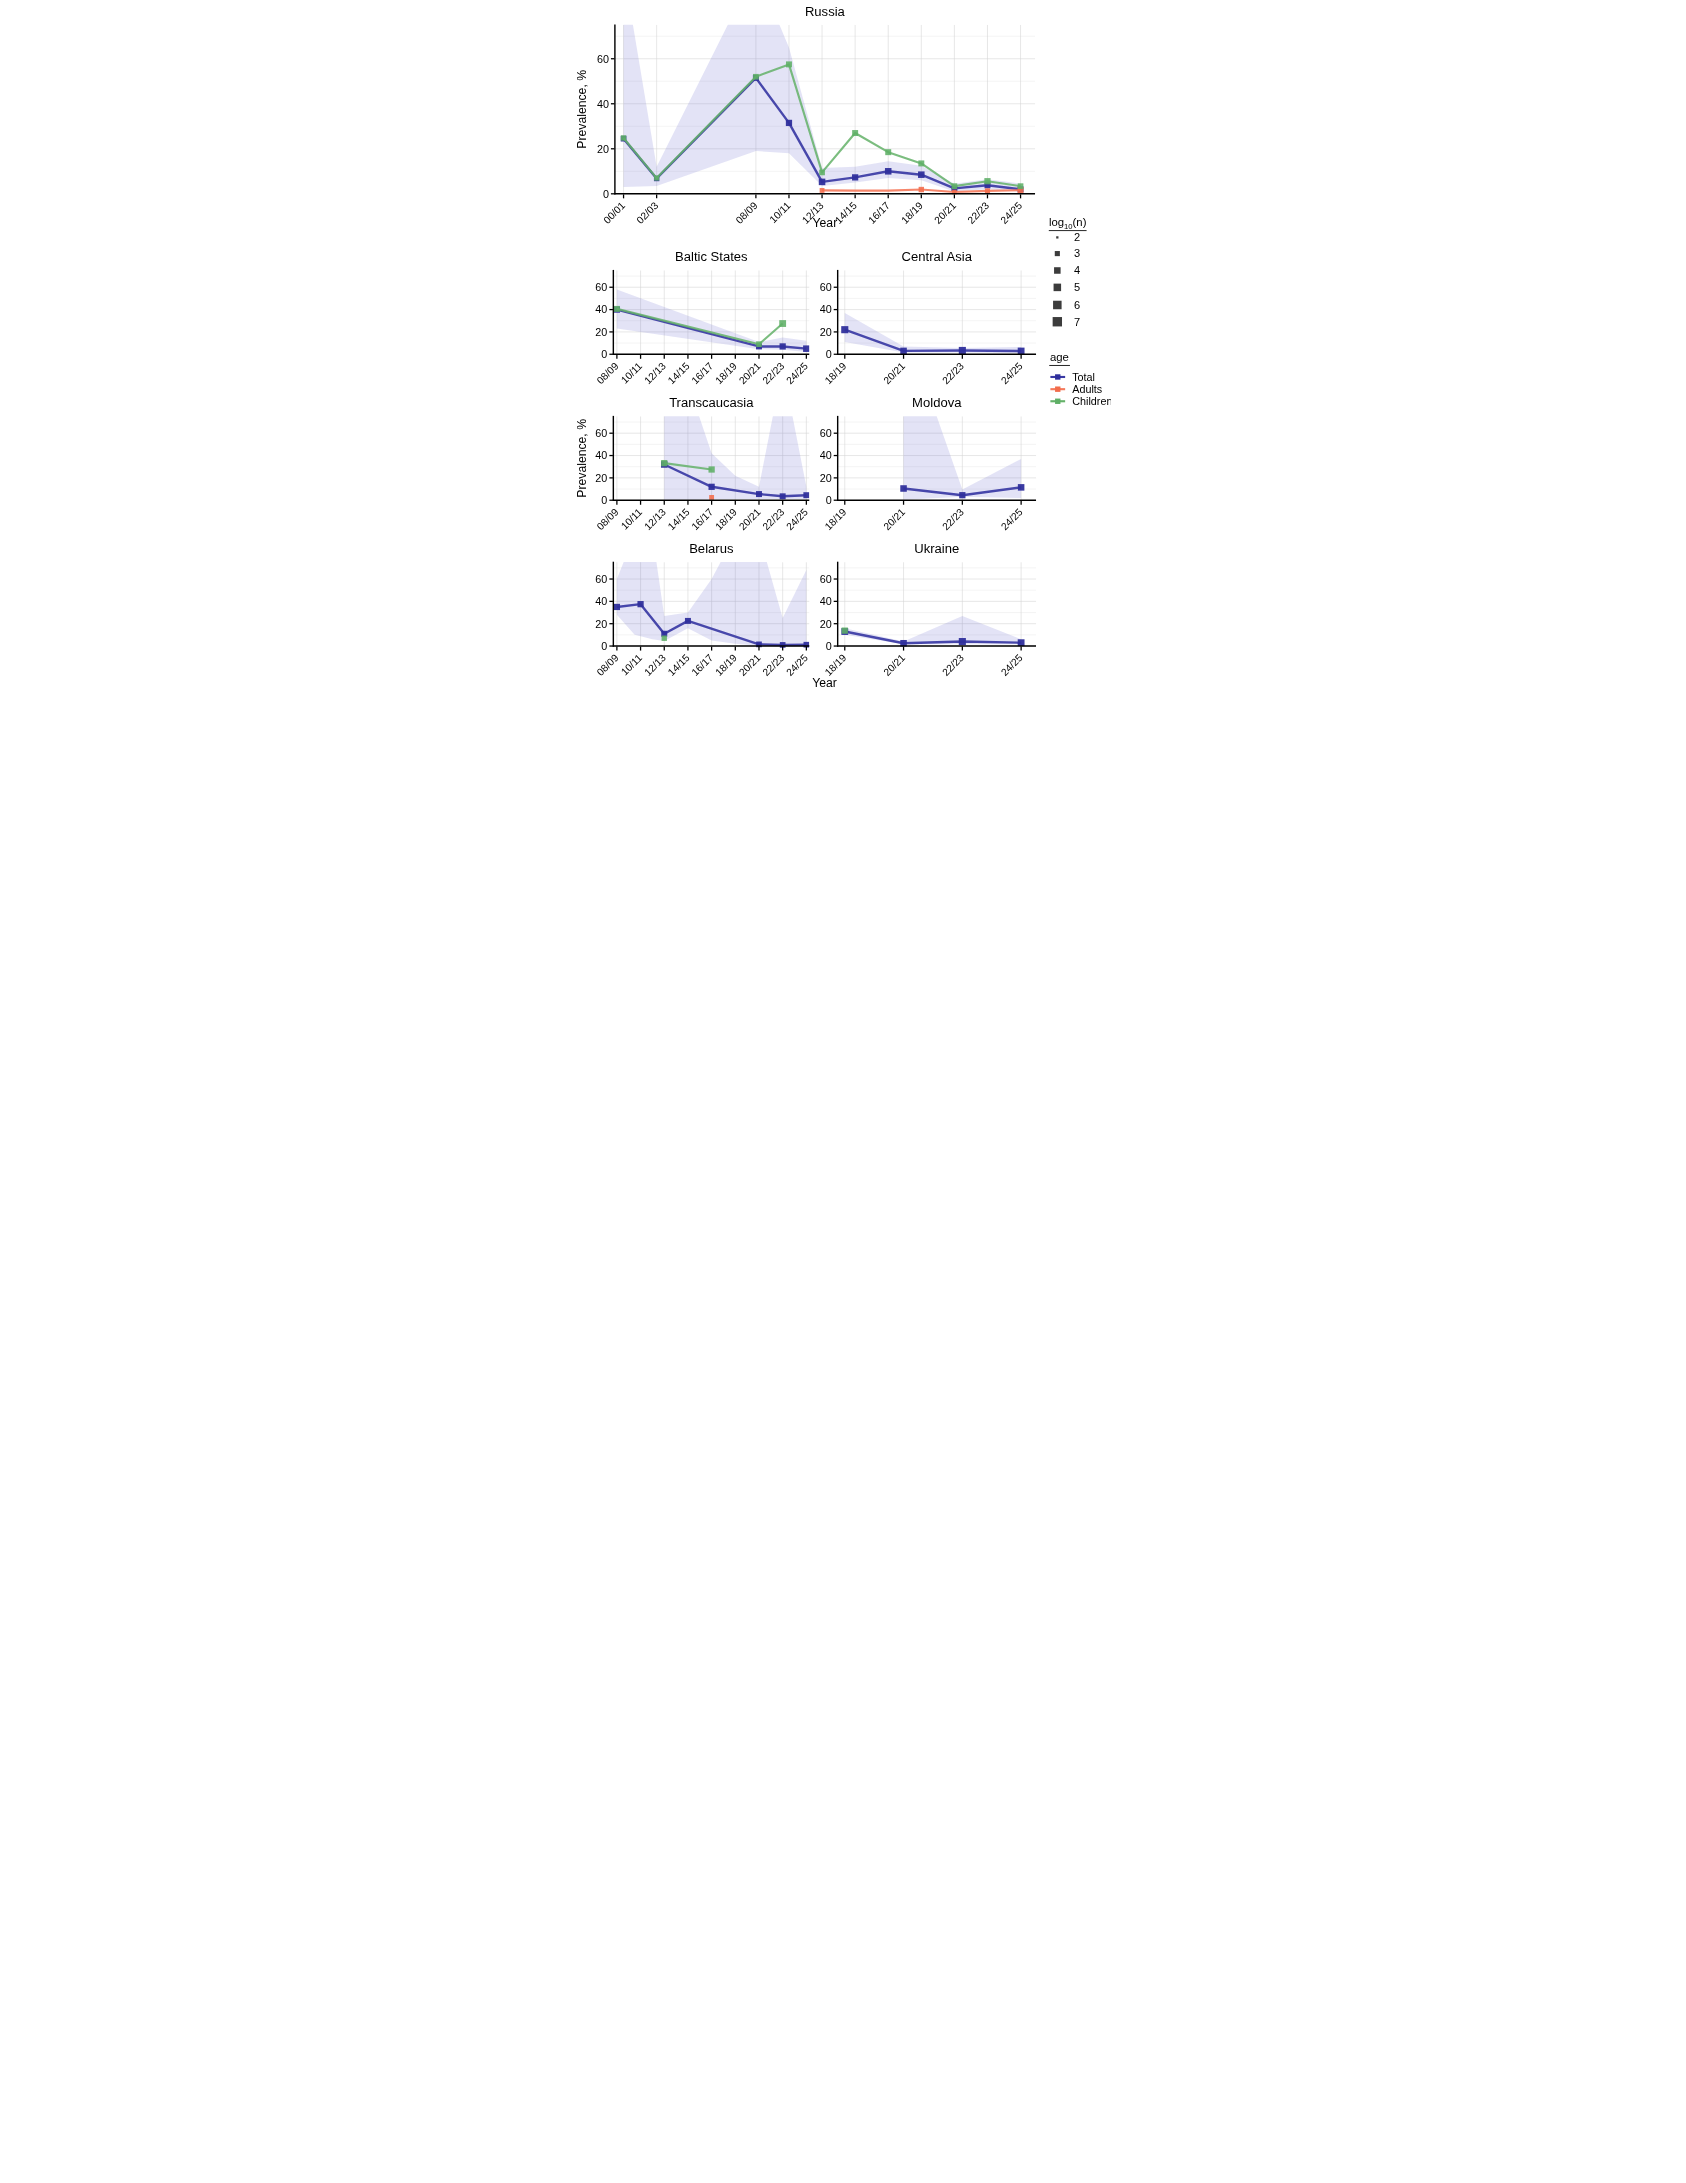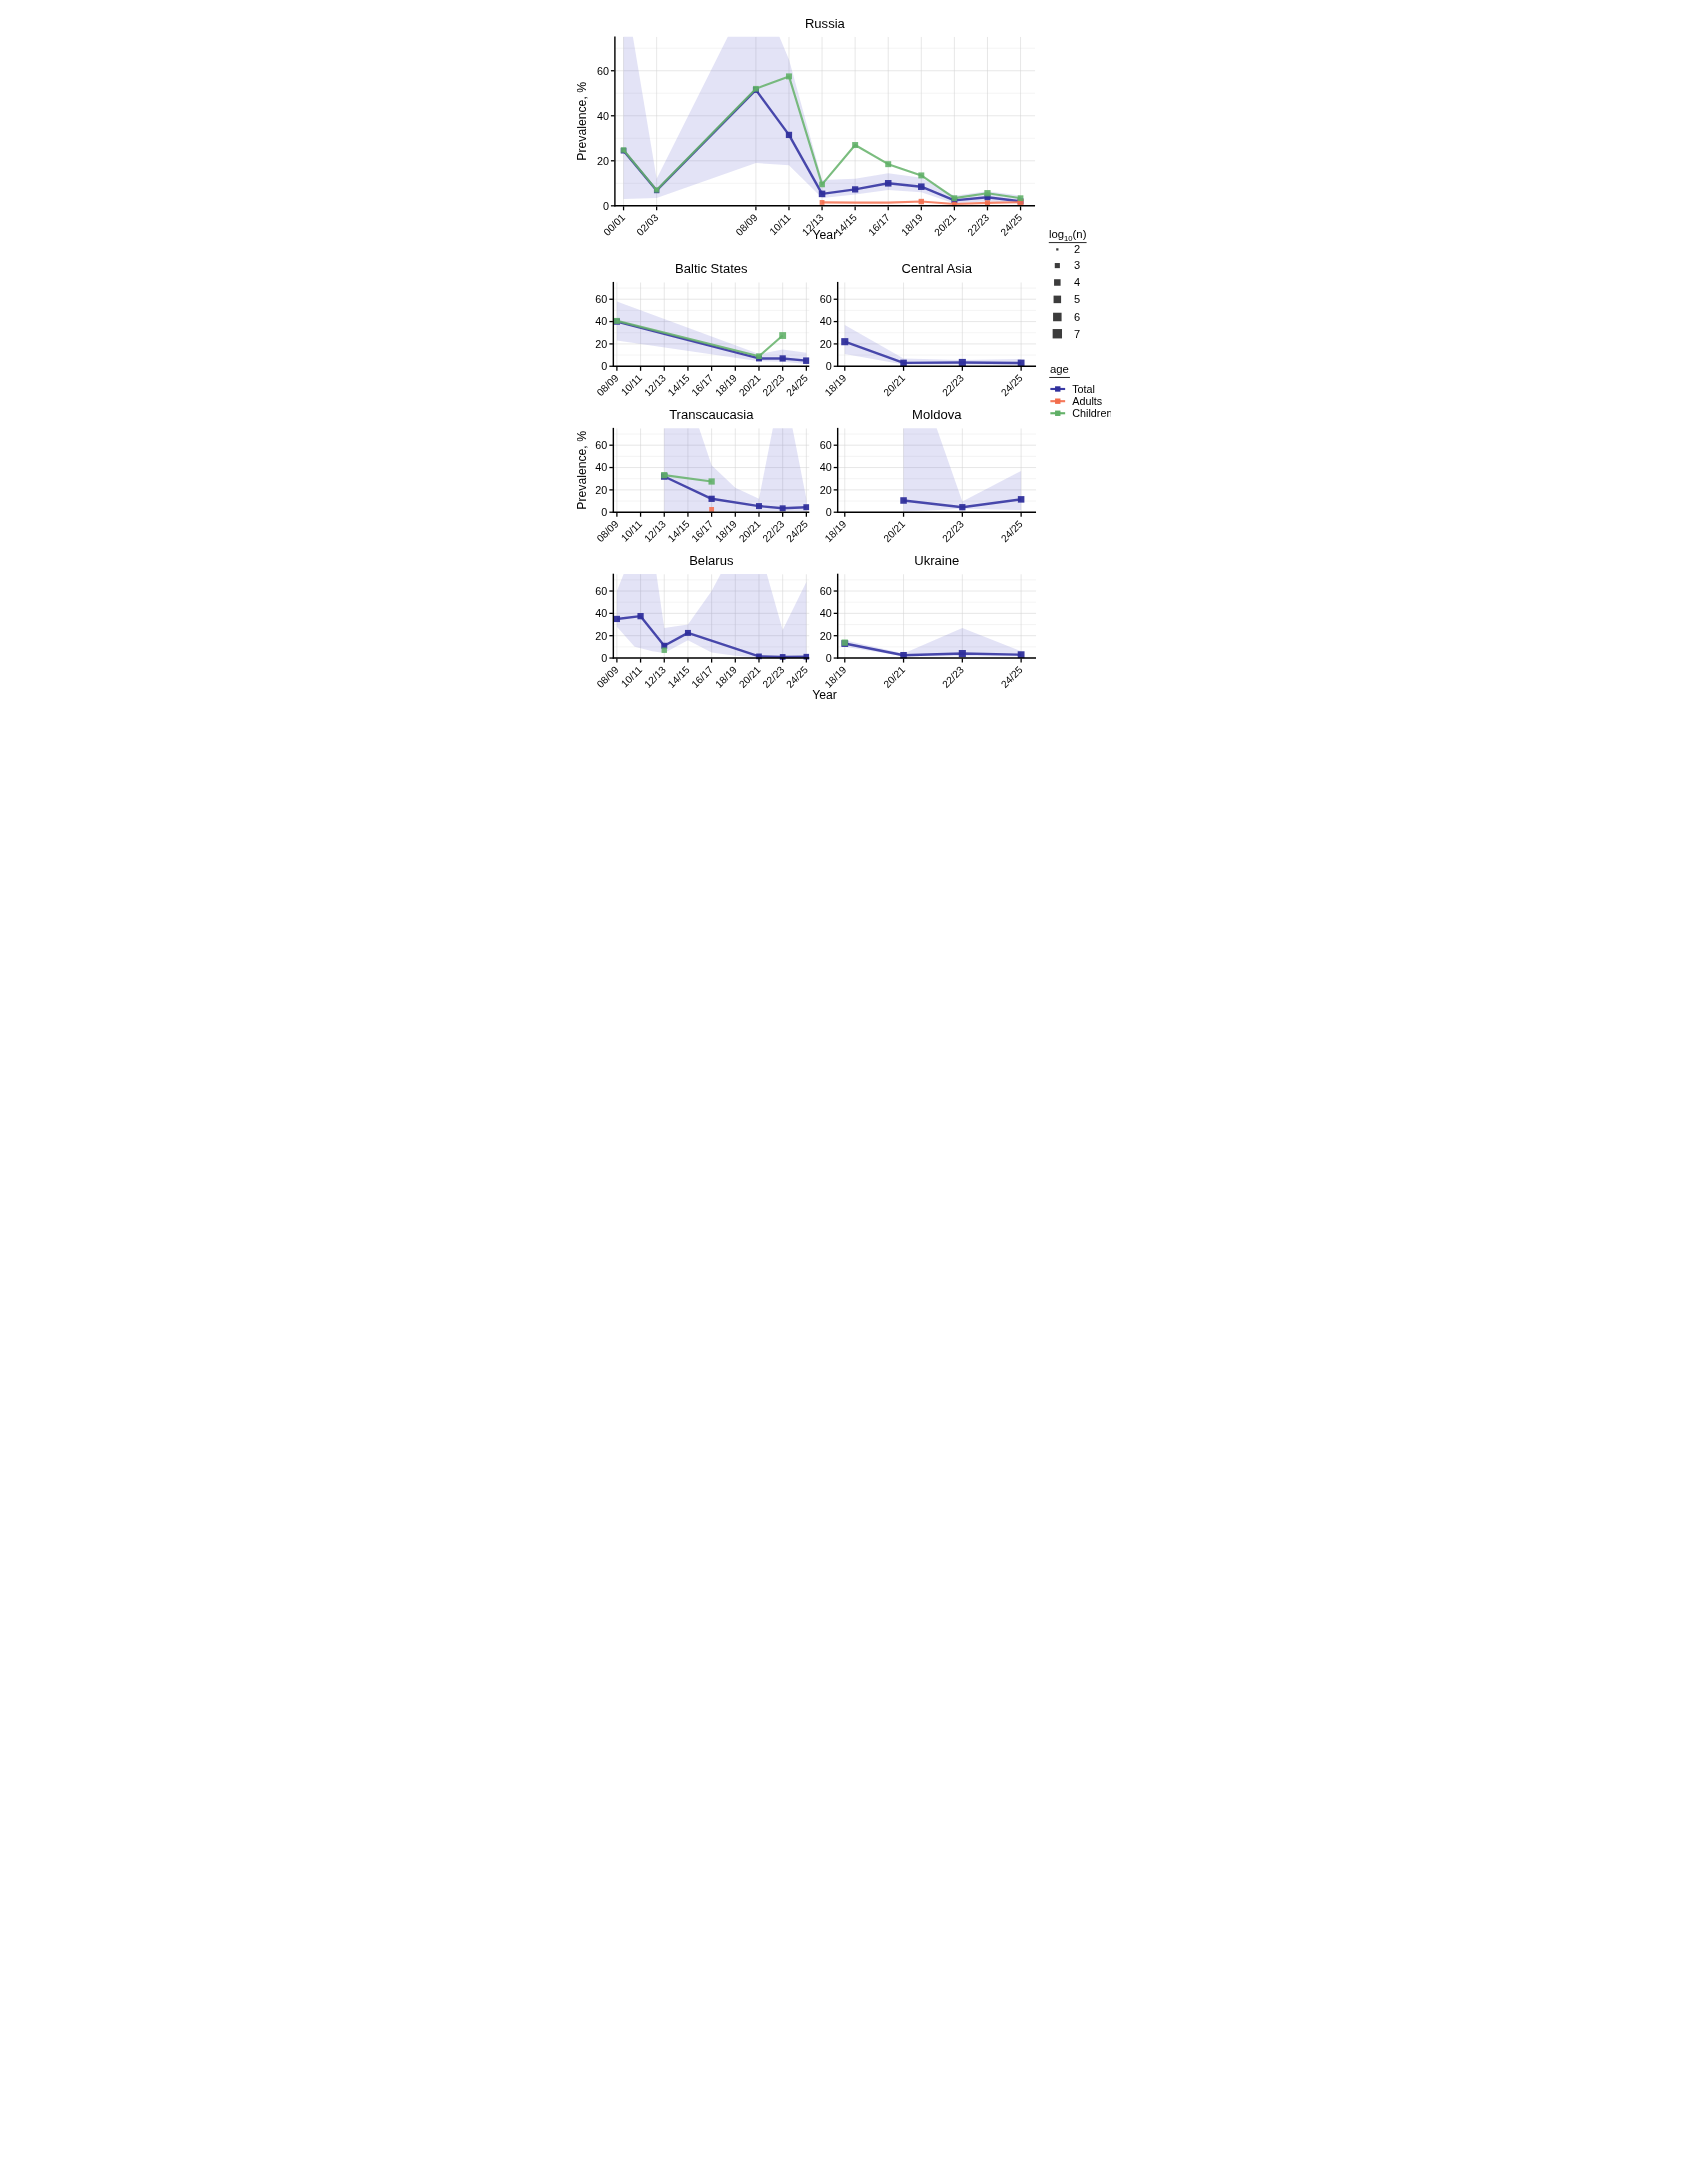--- a/index.html
+++ b/index.html
@@ -1,16 +1,16 @@
 <!DOCTYPE html>
 <html style="font-size:7.1px"><head>
 <meta charset="utf-8">
 <style>
   html,body{margin:0;padding:0;background:#ffffff;font-family:"Liberation Sans",sans-serif;}
-  .fig{width:536px;max-width:100%;margin:12px auto;background:#0f766e;text-decoration:underline;}
+  .fig{width:536px;max-width:100%;margin:0 auto;background:#0f766e;text-decoration:underline;}
   .fig svg{display:block;width:100%;height:auto;background:#fff;}
   text{fill:#000;}
 </style>
 </head>
 <body>
 
 <div class="fig">
   <svg id="chart" viewBox="0 0 3775 4888" xmlns="http://www.w3.org/2000/svg" role="img">
       <defs>
         <clipPath id="clip0">

